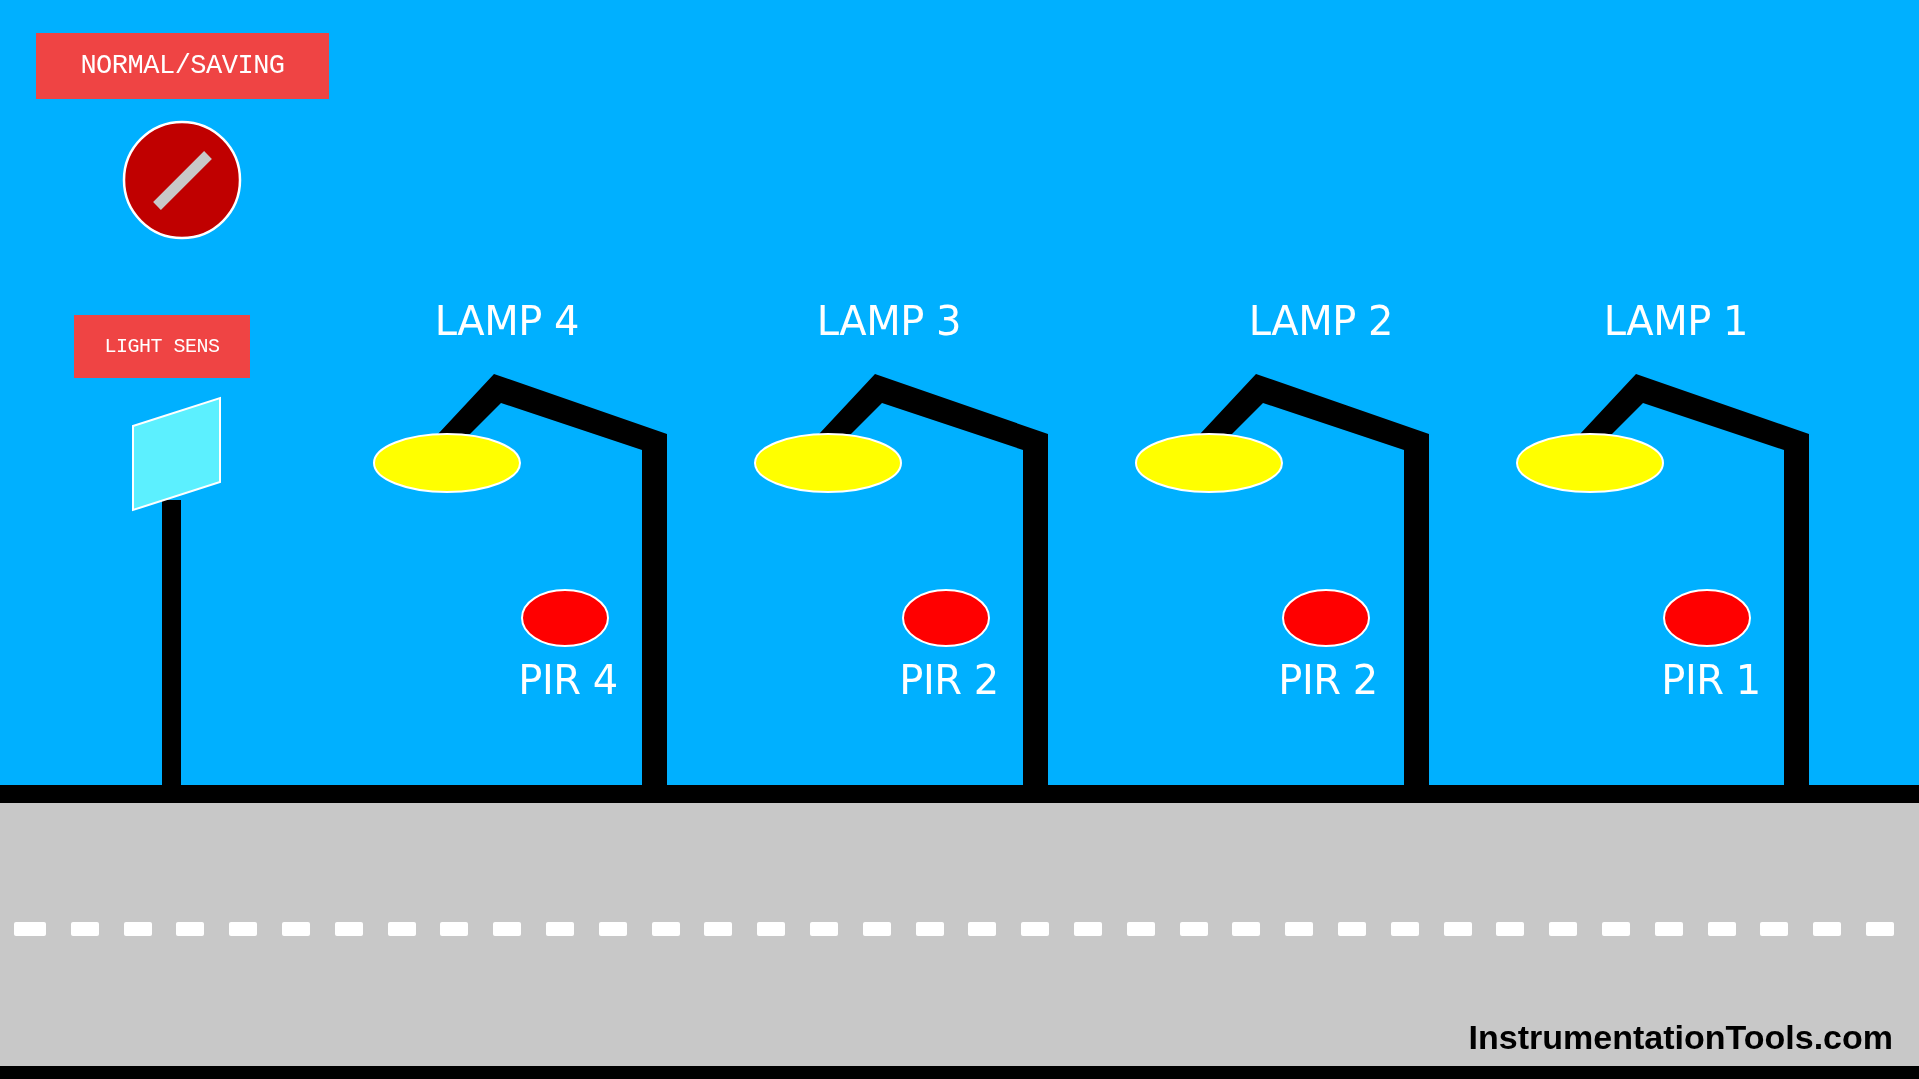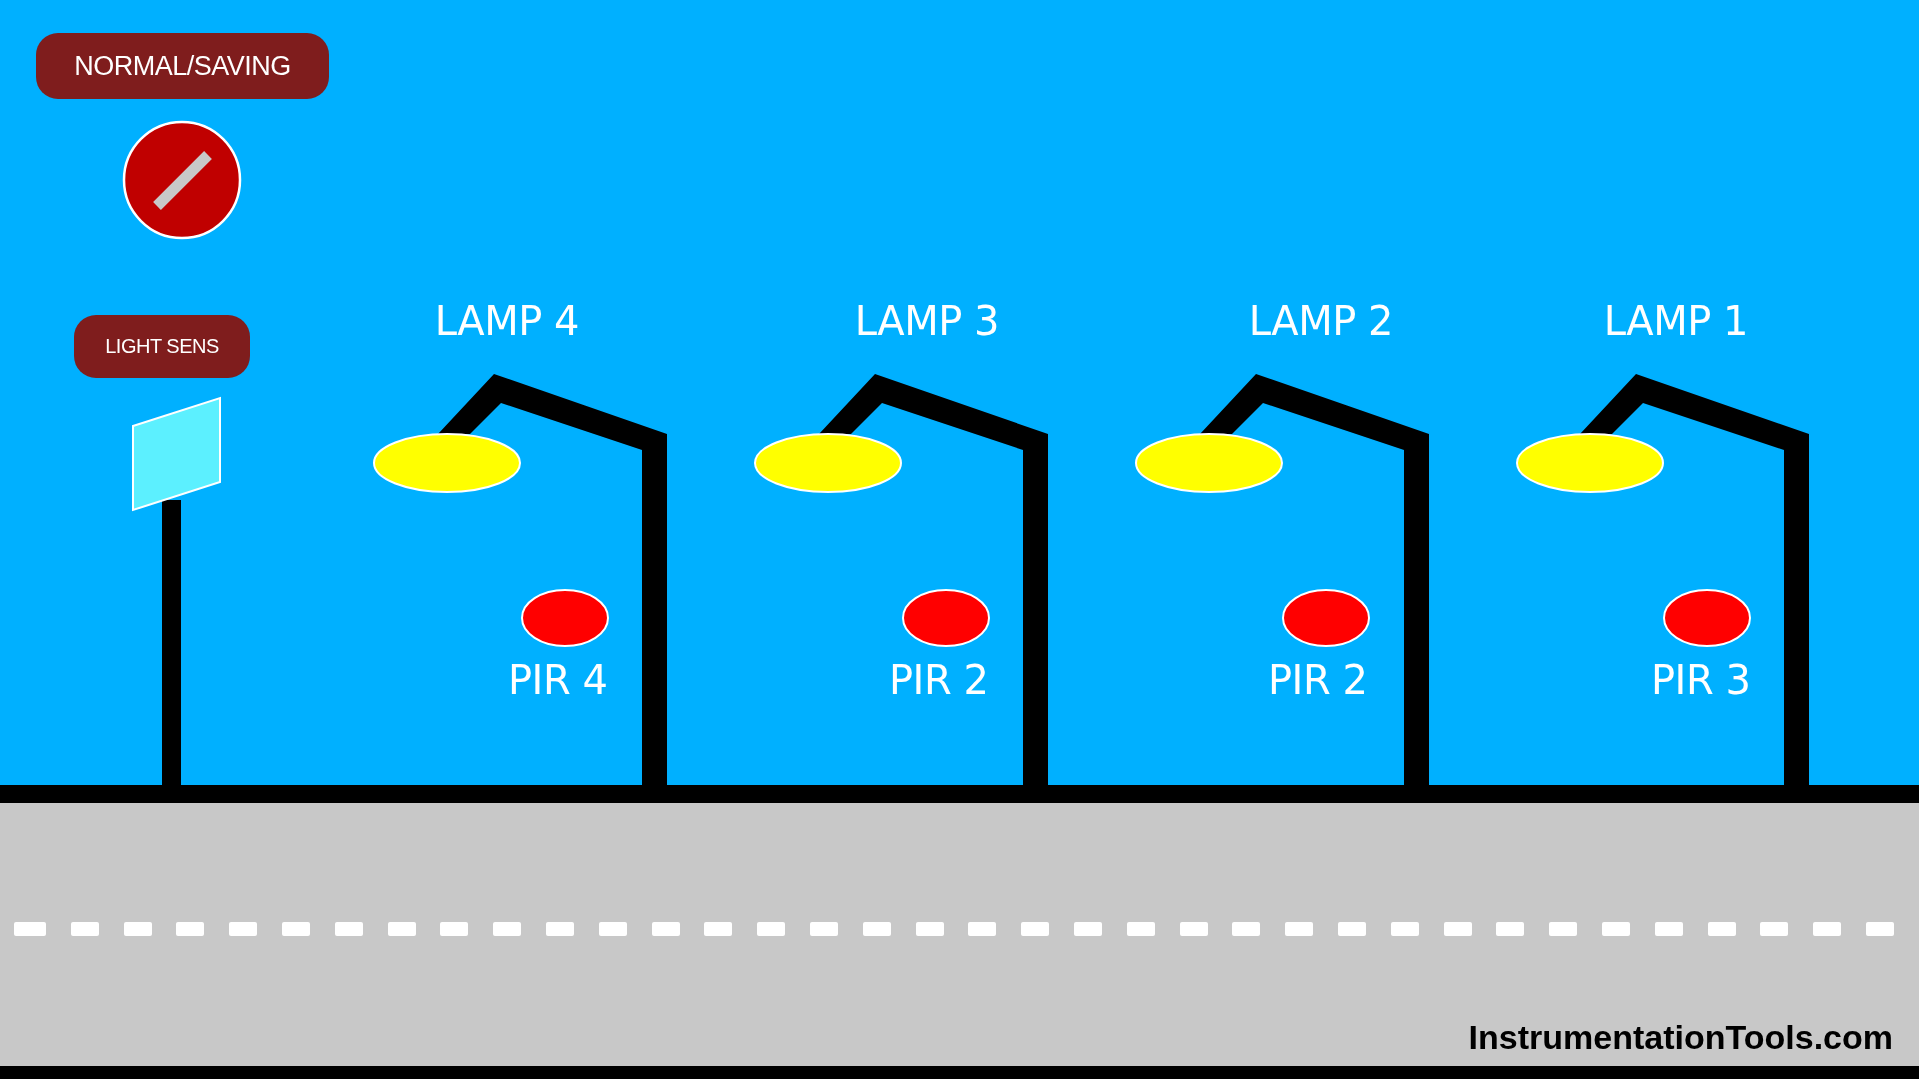--- a/index.html
+++ b/index.html
@@ -3,25 +3,25 @@
 <meta charset="utf-8">
 <style>
   html, body { margin:0; padding:0; }
   body { width:1919px; height:1079px; overflow:hidden; position:relative; background:#00b0ff; font-family:"DejaVu Sans", "Liberation Sans", sans-serif; }
   .scene { position:absolute; left:0; top:0; width:1919px; height:1079px; }
   .sky { position:absolute; left:0; top:0; width:1919px; height:785px; background:#00b0ff; }
   .ground-line { position:absolute; left:0; top:785px; width:1919px; height:18px; background:#000; }
   .road { position:absolute; left:0; top:803px; width:1919px; height:263px; background:#c8c8c8; }
   .bottom-bar { position:absolute; left:0; top:1066px; width:1919px; height:13px; background:#000; }
   .dash { position:absolute; top:922px; width:28px; height:14px; background:#fff; border-radius:2px; }
-  .label-box { position:absolute; background:#7f1d1d; color:#fff; display:flex; align-items:center; justify-content:center; font-family:Liberation Sans, sans-serif; letter-spacing:-0.5px;border-radius:22px; }
+  .label-box { position:absolute; background:#ef4444; color:#fff; display:flex; align-items:center; justify-content:center; font-family:Liberation Mono, monospace; letter-spacing:-0.5px; }
   .mode-label { left:36px; top:33px; width:293px; height:66px; font-size:27px; }
   .sens-label { left:74px; top:315px; width:176px; height:63px; font-size:20px; }
   .lamp-label { position:absolute; top:298px; height:50px; color:#fff; font-size:40px; text-align:right; white-space:nowrap; font-family:"DejaVu Sans", sans-serif; letter-spacing:-0.5px; }
-  .pir-label { position:absolute; top:657px; height:50px; color:#fff; font-size:40px; white-space:nowrap; font-family:"DejaVu Sans", sans-serif; letter-spacing:-0.5px; }
+  .pir-label { position:absolute; top:657px; height:50px; color:#fff; font-size:40px; text-align:center; white-space:nowrap; font-family:"DejaVu Sans", sans-serif; letter-spacing:-0.5px; }
   .watermark { position:absolute; right:26px; top:1018px; color:#000; font-family:"Liberation Sans", sans-serif; font-weight:bold; font-size:34px; white-space:nowrap; }
   svg.overlay { position:absolute; left:0; top:0; }
   .clickable { cursor:pointer; }
 </style>
 </head>
 <body>
 
 <div class="scene">
   <div class="sky"></div>
   <div class="road"></div>
@@ -100,23 +100,23 @@
       <polygon points="1580,434 1636,374 1809,434 1809,790 1784,790 1784,450 1643,403 1612,434" fill="#000"></polygon>
       <ellipse cx="1590" cy="463" rx="73" ry="29" fill="#ffff00" stroke="#ffffff" stroke-width="2" class="clickable"></ellipse>
       <ellipse cx="1707" cy="618" rx="43" ry="28" fill="#ff0000" stroke="#ffffff" stroke-width="2" class="clickable"></ellipse>
     </g>
   </svg>
 
   <div class="label-box mode-label">NORMAL/SAVING</div>
   <div class="label-box sens-label">LIGHT SENS</div>
 
   <div class="lamp-label" style="left:419px; width:160px;">LAMP 4</div>
-  <div class="lamp-label" style="left:801px; width:160px;margin-left:38px;">LAMP 3</div>
+  <div class="lamp-label" style="left:801px; width:160px;">LAMP 3</div>
   <div class="lamp-label" style="left:1233px; width:160px;">LAMP 2</div>
   <div class="lamp-label" style="left:1588px; width:160px;">LAMP 1</div>
 
   <div class="pir-label" style="left:508px; width:120px;">PIR 4</div>
   <div class="pir-label" style="left:889px; width:120px;">PIR 2</div>
   <div class="pir-label" style="left:1268px; width:120px;">PIR 2</div>
-  <div class="pir-label" style="left:1651px; width:120px;">PIR 3</div>
+  <div class="pir-label" style="left:1651px; width:120px;">PIR 1</div>
 
   <div class="watermark">InstrumentationTools.com</div>
 </div>
 
 </body></html>

